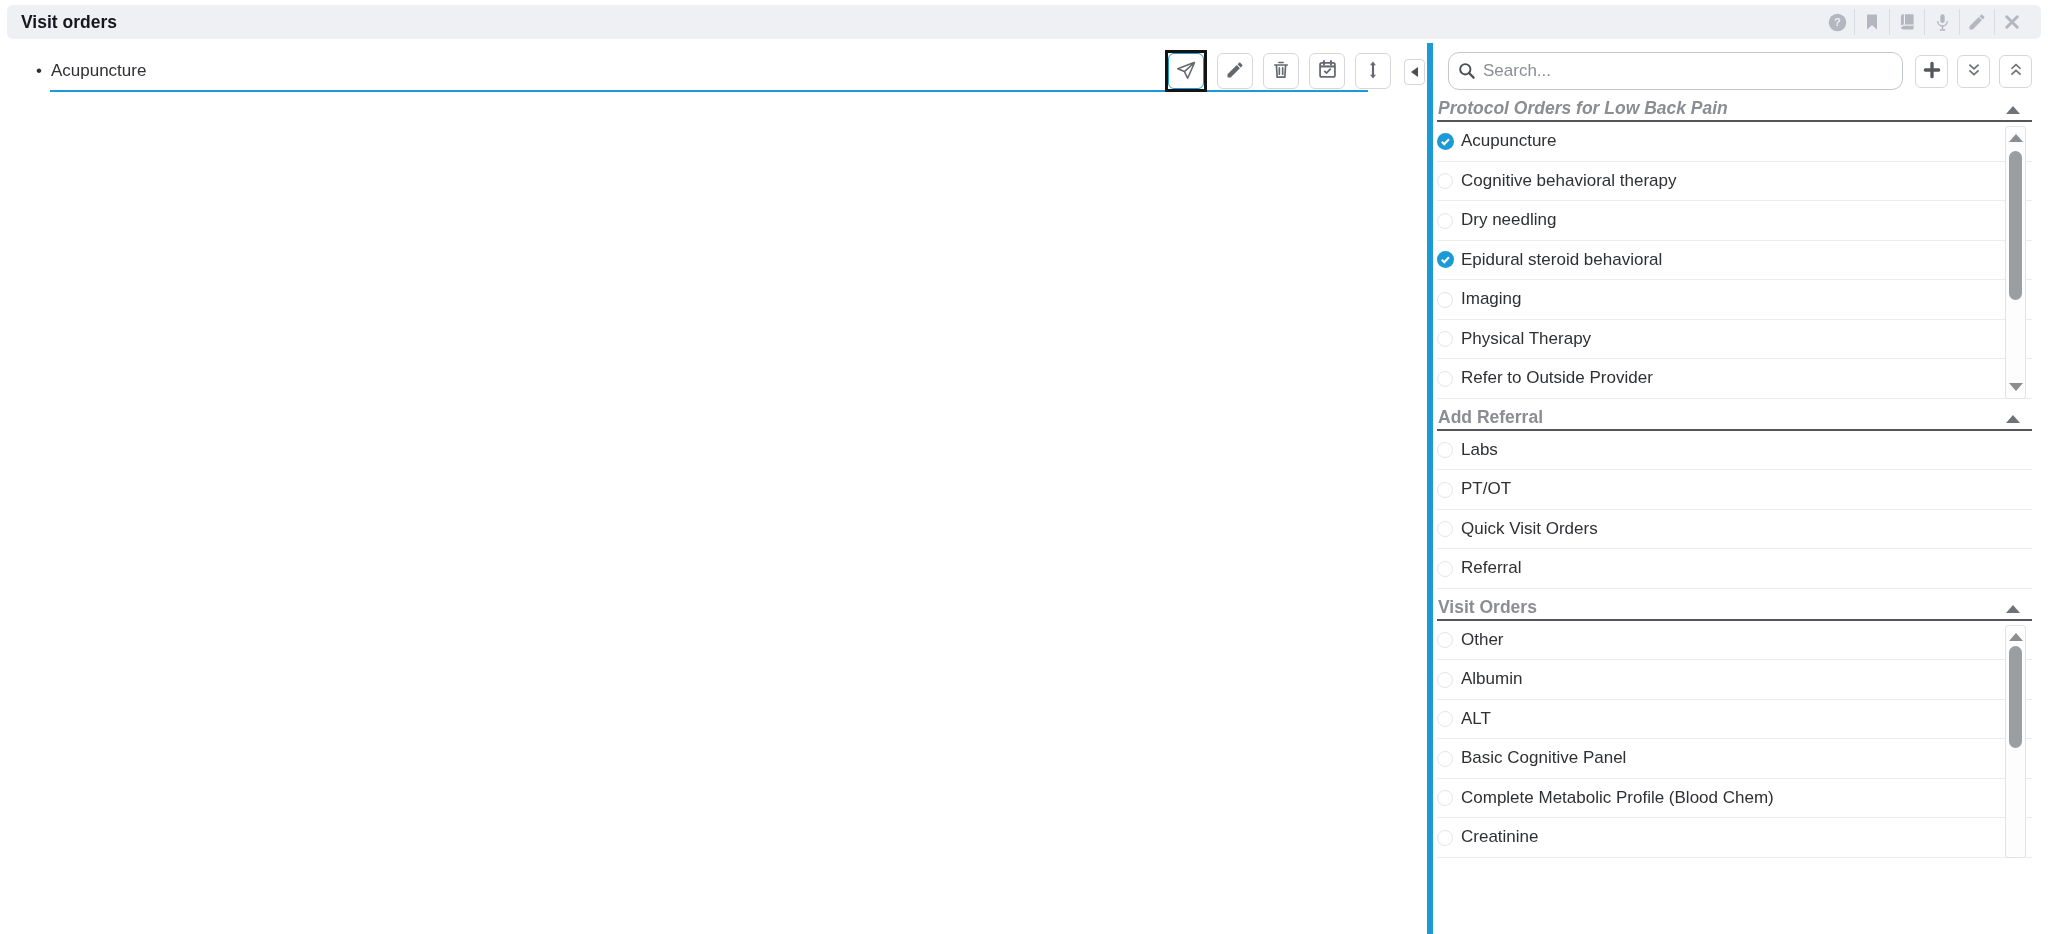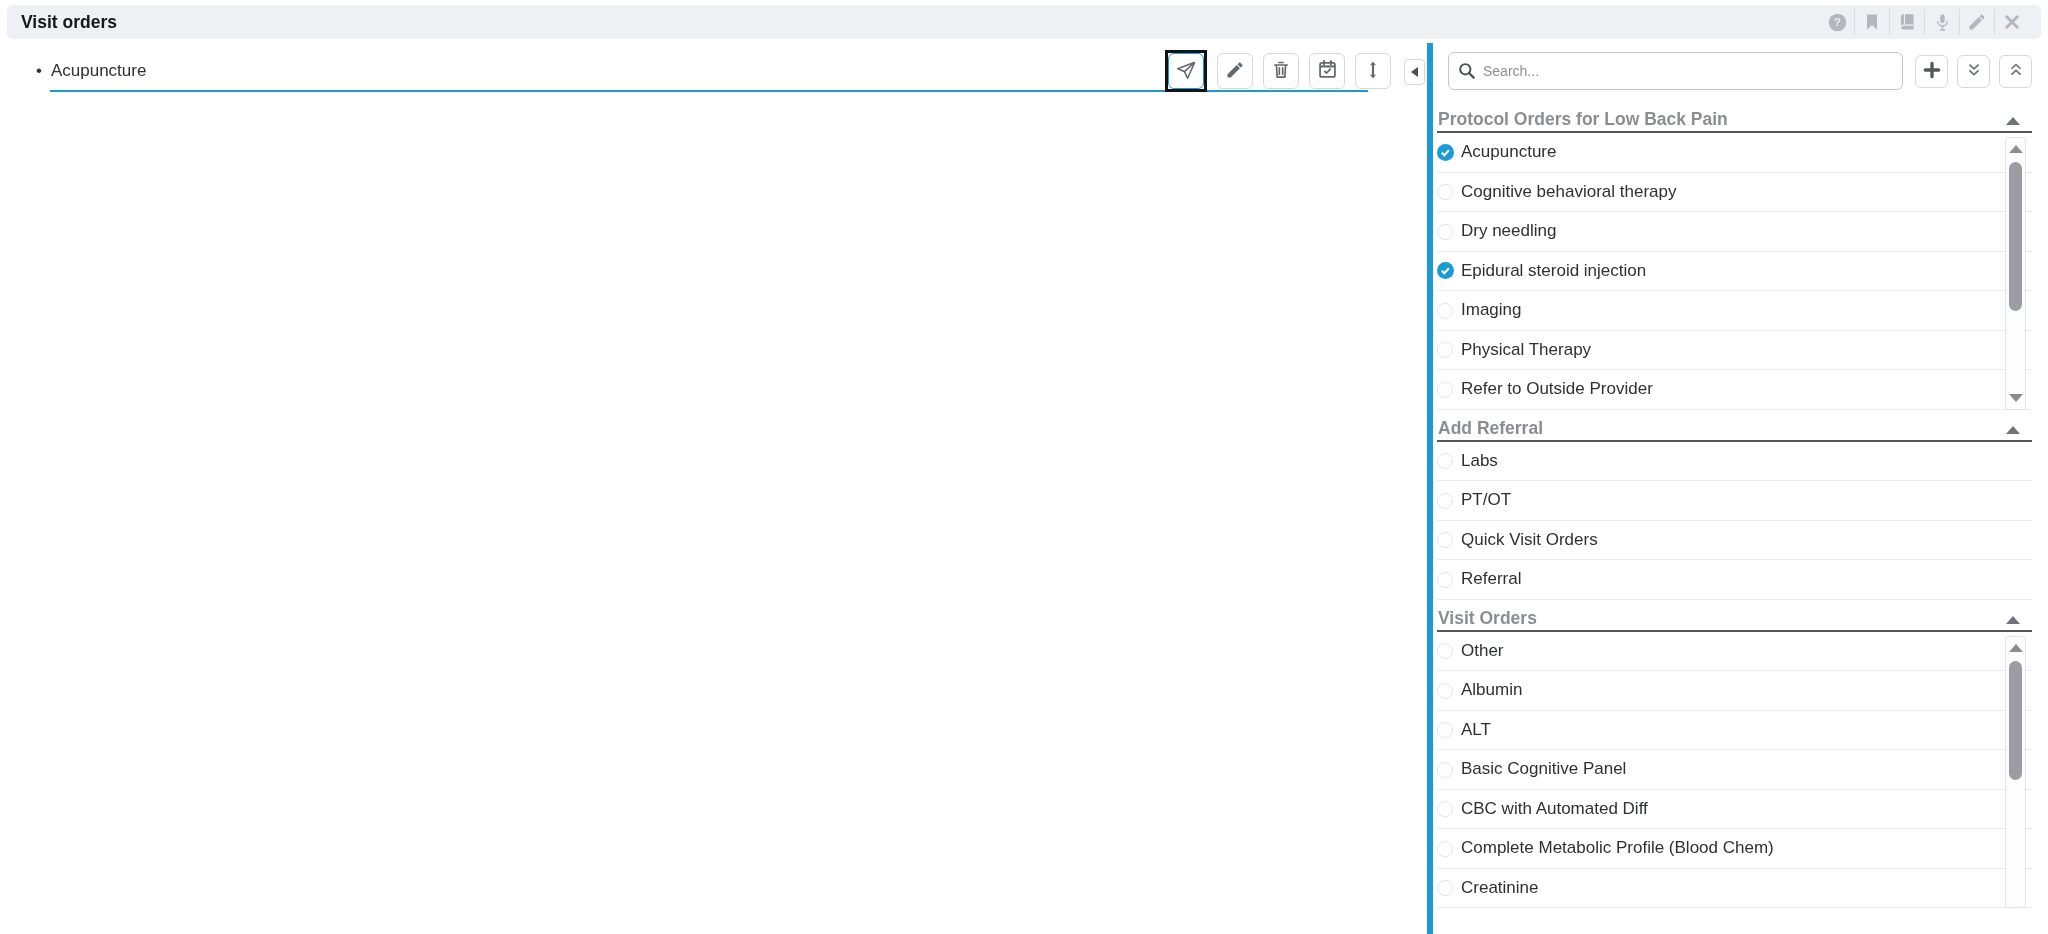--- a/index.html
+++ b/index.html
@@ -34,34 +34,34 @@
   .tri-left { width:0; height:0; border-top:5px solid transparent; border-bottom:5px solid transparent;
     border-right:7px solid #4a4d52; }
 
   
   .panel-divider { position:absolute; left:1427px; top:43px; width:6px; height:891px; background:#1b9ad6; }
   .panel { position:absolute; left:1433px; top:38px; width:615px; height:896px;
     padding-left:4px; padding-right:16px; }
 
   .search-row { margin-top:14px; margin-left:11px; display:flex; align-items:center; }
   .search-box { position:relative; width:455px; height:38px; }
-  .search-input { width:100%; height:100%; border:1.5px solid #c3c7cf; border-radius:6px;
-    font-family:"Liberation Sans", sans-serif; font-size:14px; color:#be185d;
+  .search-input { width:100%; height:100%; border:1.5px solid #c3c7cf; border-radius:11px;
+    font-family:"Liberation Sans", sans-serif; font-size:17px; color:#be185d;
     padding-left:34px; outline:none; }
   .search-input::placeholder { color:#8a8e96; }
   .search-icon { position:absolute; left:9px; top:9px; }
   .panel-btn { width:33px; height:33px; background:#fff; border:1.5px solid #d4d7dc; border-radius:6px;
     display:flex; align-items:center; justify-content:center; cursor:pointer; padding:0; }
   .panel-btn.add { margin-left:12px; }
   .panel-btn.gap { margin-left:9px; }
 
   .sections { margin-top:0; }
   .section-header { position:relative; margin-top:8px; height:24px; border-bottom:2px solid #55565a;
     color:#8b8d92; font-size:17.5px; font-weight:bold; padding-left:1px; }
-  .section-header.first { margin-top:19px; }
+  .section-header.first { margin-top:8px;font-style:italic; }
   .tri-up { position:absolute; right:12px; top:8px; width:0; height:0; cursor:pointer;
     border-left:7px solid transparent; border-right:7px solid transparent; border-bottom:8px solid #6f7277; }
 
   .section-list { position:relative; }
   .item-row { height:39.5px; border-bottom:1px solid #ececee; display:flex; align-items:center; cursor:pointer; }
   .chk { width:17px; height:17px; margin-right:7px; flex:0 0 auto; position:relative; }
   .chk-off { width:16px; height:16px; margin-top:1px; border:1.5px solid #e3e5e8; border-radius:50%; }
   .item-row .chk-on { display:none; }
   .item-row .chk-off { display:block; }
   .item-row.checked .chk-on { display:block; }
@@ -271,21 +271,21 @@
   <div class="item-row checked">
     <span class="chk">
       <span class="chk-on">
         <svg width="17" height="17" viewBox="0 0 17 17">
                     <circle cx="8.5" cy="8.5" r="8.5" fill="#1b9ad6"></circle>
                     <path d="M4.8 8.7l2.5 2.5 4.6-5" stroke="#fff" stroke-width="2" fill="none"></path>
                   </svg>
       </span>
 
     </span>
-    <span class="item-label">Epidural steroid injection</span>
+    <span class="item-label">Epidural steroid behavioral</span>
   </div>
 
   <div class="item-row">
     <span class="chk">
 
       <span class="chk-off"></span>
     </span>
     <span class="item-label">Imaging</span>
   </div>
 
@@ -387,27 +387,20 @@
   </div>
 
   <div class="item-row">
     <span class="chk">
 
       <span class="chk-off"></span>
     </span>
     <span class="item-label">Basic Cognitive Panel</span>
   </div>
 
-  <div class="item-row">
-    <span class="chk">
-
-      <span class="chk-off"></span>
-    </span>
-    <span class="item-label">CBC with Automated Diff</span>
-  </div>
 
   <div class="item-row">
     <span class="chk">
 
       <span class="chk-off"></span>
     </span>
     <span class="item-label">Complete Metabolic Profile (Blood Chem)</span>
   </div>
 
   <div class="item-row">

